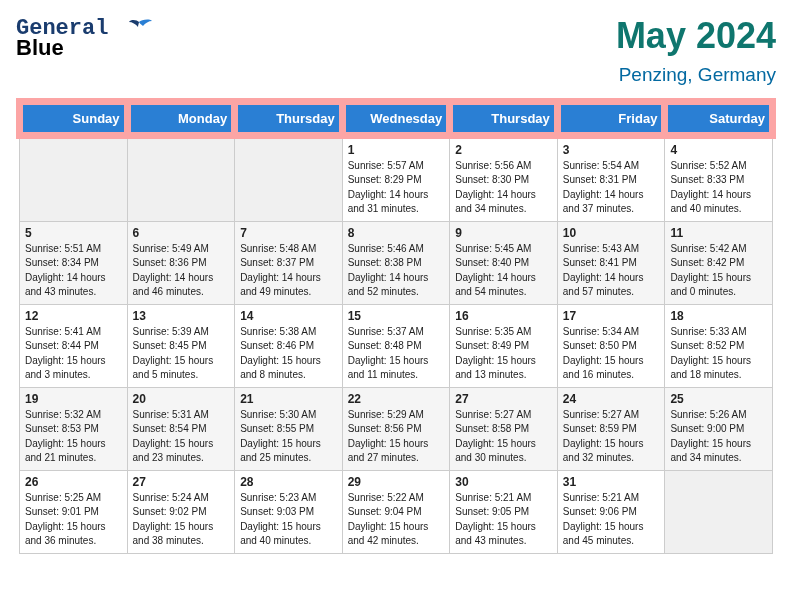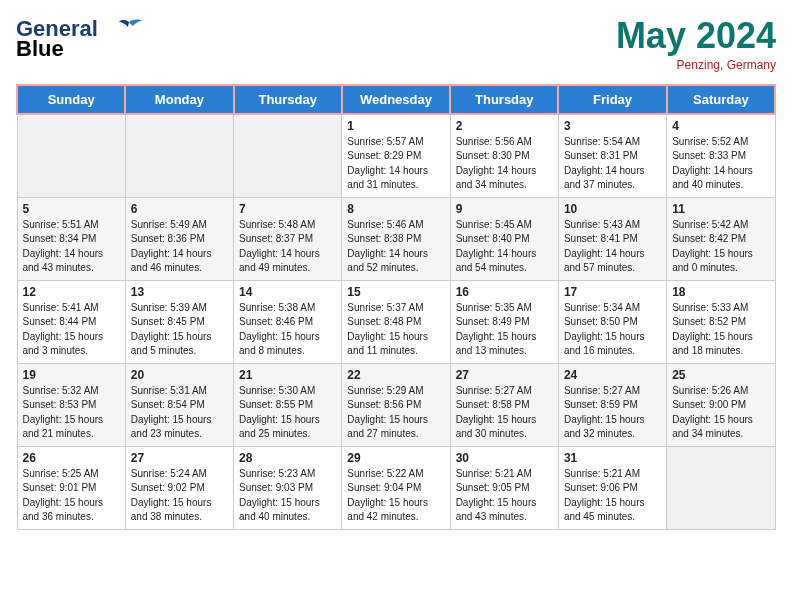--- a/index.html
+++ b/index.html
@@ -18,48 +18,49 @@
     }
     .logo {
       display: flex;
       flex-direction: column;
       align-items: flex-start;
     }
     .logo-line {
       display: flex;
       align-items: center;
       gap: 17px;
+      font-family: Liberation Mono, monospace;
     }
     .title-block {
       text-align: right;
     }
     .month-title {
       font-size: 36px;
       font-weight: bold;
       color: #0f766e;
       line-height: 1.1;
     }
     .location-title {
-      font-size: 12px;
-      color: #b91c1c;
-      margin-top: 2px;
+      font-size: 19px;
+      color: #0369a1;
+      margin-top: 8px;
     }
     table {
       width: 100%;
       border-collapse: collapse;
       table-layout: fixed;
     }
     th {
       background-color: #2a7fd4;
       color: #fff;
       font-size: 13px;
       font-weight: bold;
       padding: 6px 4px;
-      text-align: center;
-      border: 2px solid #fca5a5;
+      text-align: right;
+      border: 7px solid #fca5a5;
     }
     td {
       border: 1px solid #ccc;
       vertical-align: top;
       padding: 4px 4px 4px 5px;
       font-size: 10.5px;
       color: #222;
       height: 82px;
       background: #fff;
     }

